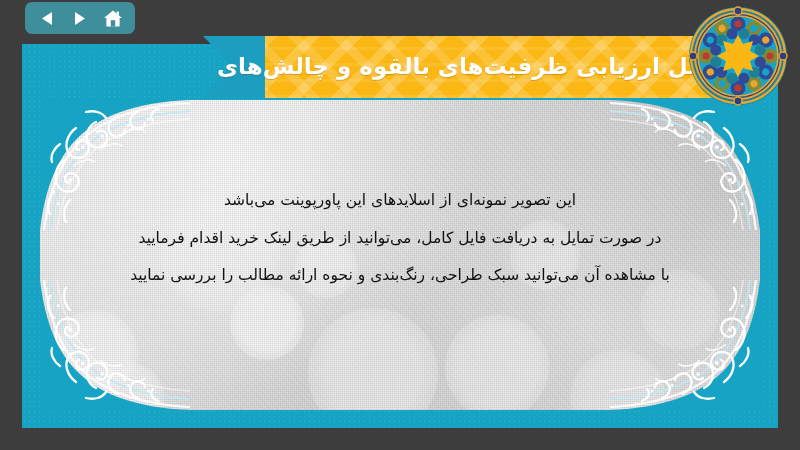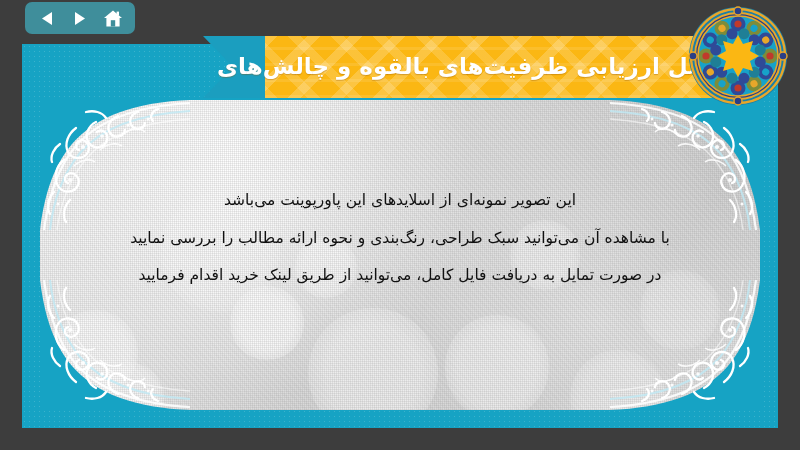--- a/index.html
+++ b/index.html
@@ -286,22 +286,22 @@
           <g fill="none" stroke="#ffffff" stroke-width="1.6" opacity=".85">
             <path d="M60,50 C66,44 76,42 82,46"></path>
             <path d="M84,34 C90,28 100,27 105,32"></path>
             <path d="M34,66 C40,60 50,58 55,62"></path>
           </g>
         </svg>
       </div>
 
       <div class="content">
         <div class="content-line">این تصویر نمونه‌ای از اسلایدهای این پاورپوینت می‌باشد</div>
+        <div class="content-line">در صورت تمایل به دریافت فایل کامل، می‌توانید از طریق لینک خرید اقدام فرمایید</div>
         <div class="content-line">با مشاهده آن می‌توانید سبک طراحی، رنگ‌بندی و نحوه ارائه مطالب را بررسی نمایید</div>
-        <div class="content-line">در صورت تمایل به دریافت فایل کامل، می‌توانید از طریق لینک خرید اقدام فرمایید</div>
       </div>
 
     </div>
   </div>
 
   <div class="banner">
     <div class="banner-tab"></div>
     <div class="banner-body">
       <div class="banner-chevrons"></div>
     </div>

